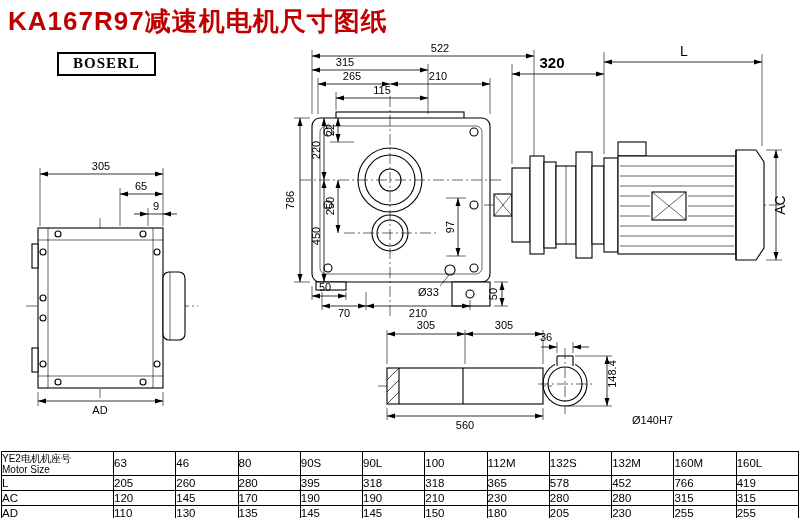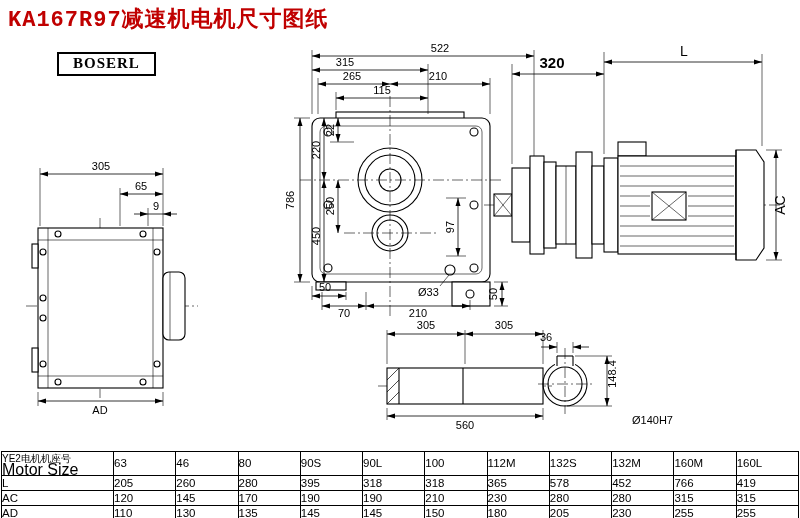--- a/index.html
+++ b/index.html
@@ -1,37 +1,37 @@
 <!DOCTYPE html>
 <html><head>
 <meta charset="utf-8">
 <style>
   *{box-sizing:border-box;margin:0;padding:0}
   html,body{background:#ffffff}
   body{font-family:"Liberation Sans",sans-serif}
   .page{position:relative;width:800px;height:518px;background:#fff;overflow:hidden}
-  .title{position:absolute;left:8px;top:4px;font-size:22px;font-weight:bold;color:#c00000;letter-spacing:1px;font-family:Liberation Mono, monospace}
+  .title{position:absolute;left:8px;top:4px;font-size:26px;font-weight:bold;color:#c00000;letter-spacing:1px;font-family:Liberation Sans, sans-serif}
   .brand{position:absolute;left:57px;top:52px;border:2px solid #000;padding:1px 14px 2px;font-family:"Liberation Serif",serif;font-size:15px;font-weight:bold;letter-spacing:1px;color:#000;background:#fff}
   svg.draw{position:absolute;left:0;top:0}
   .s{stroke:#000;stroke-width:1.1;fill:none}
   .sf{stroke:#000;stroke-width:1.1;fill:#fff}
   .thin{stroke:#000;stroke-width:0.6;fill:none}
   .hatch{stroke:#000;stroke-width:0.7;fill:none}
   .dim{stroke:#000;stroke-width:0.8;fill:none}
   .cl{stroke:#000;stroke-width:0.6;fill:none;stroke-dasharray:11 3 2 3}
   .wh{fill:#fff;stroke:none}
   text.d{font-family:"Liberation Sans",sans-serif;font-size:11px;fill:#000}
   text.mid{text-anchor:middle}
   text.big{font-size:15px;font-weight:bold}
   text.lbl{font-size:14px}
   .dim-table{position:absolute;left:1px;top:451px;width:798px;border-collapse:collapse;table-layout:fixed;background:#fff}
   .dim-table td{border:1px solid #000;vertical-align:middle;font-size:11.5px;height:15px;line-height:13px;padding:0;color:#000}
   .dim-table tr.hd td{height:22px}
   .cn{font-size:10px;line-height:11px;padding-top:1px}
-  .en{font-size:16px;line-height:11px}
+  .en{font-size:10px;line-height:11px}
 </style>
 </head>
 <body>
 
 <div class="page">
 
   <div class="title">KA167R97减速机电机尺寸图纸</div>
   <div class="brand">BOSERL</div>
 
   <svg class="draw" width="800" height="450" viewBox="0 0 800 450">

